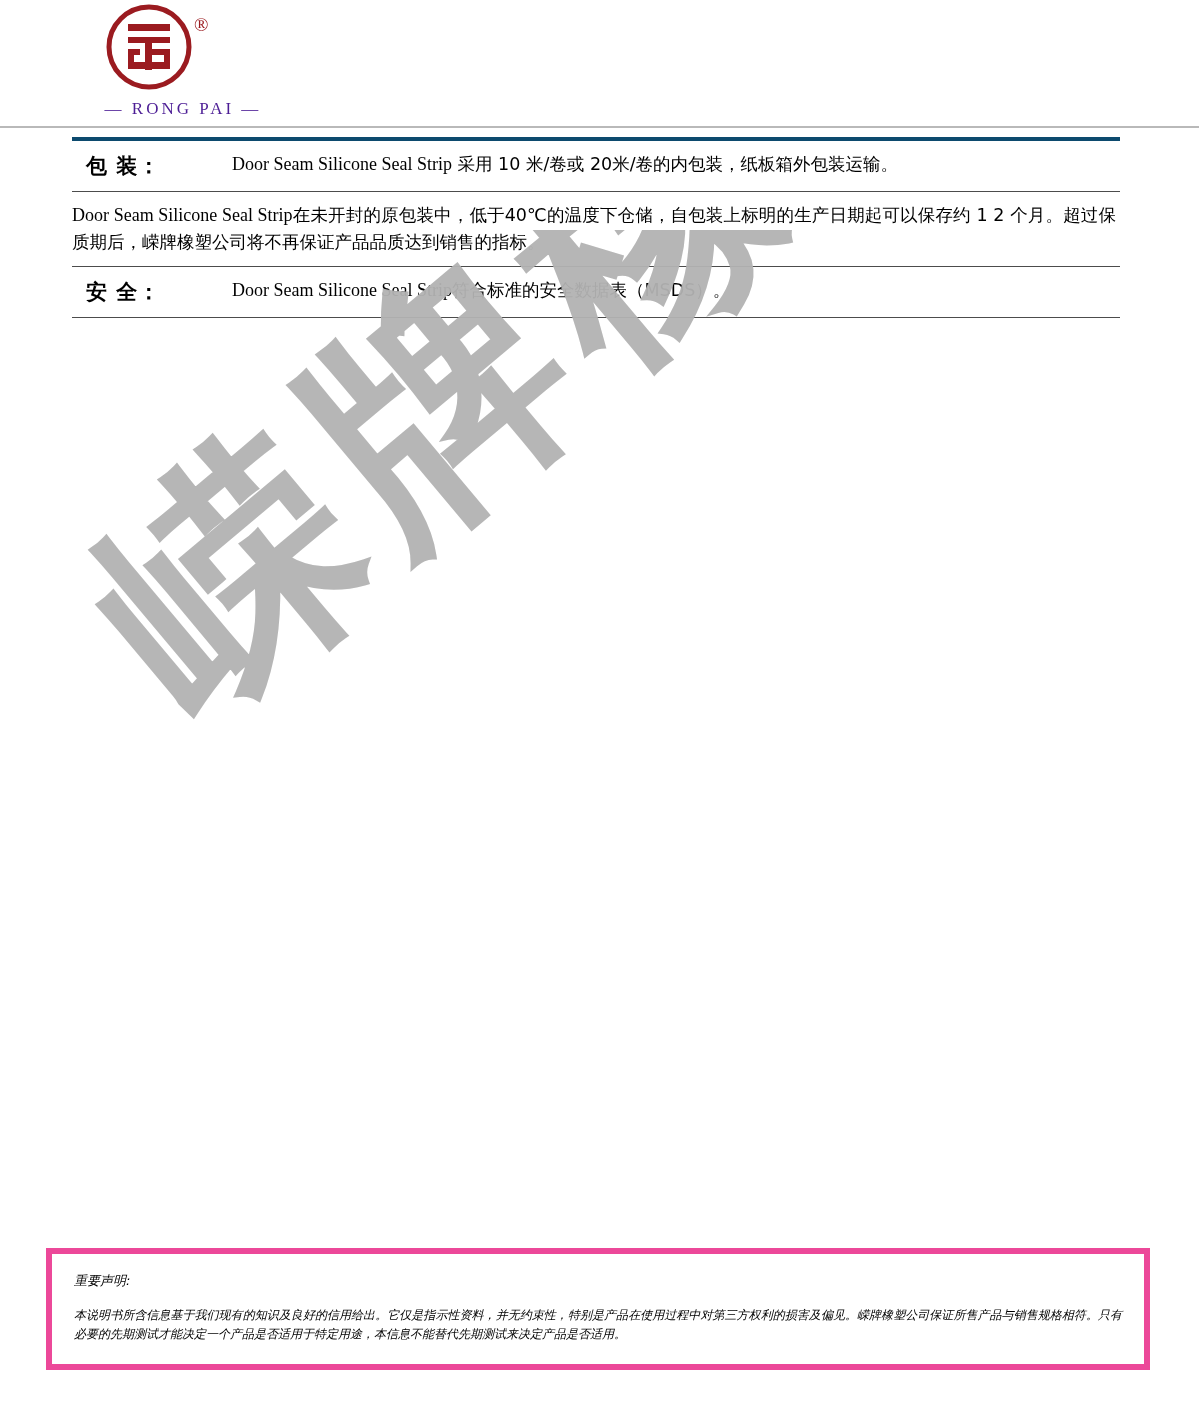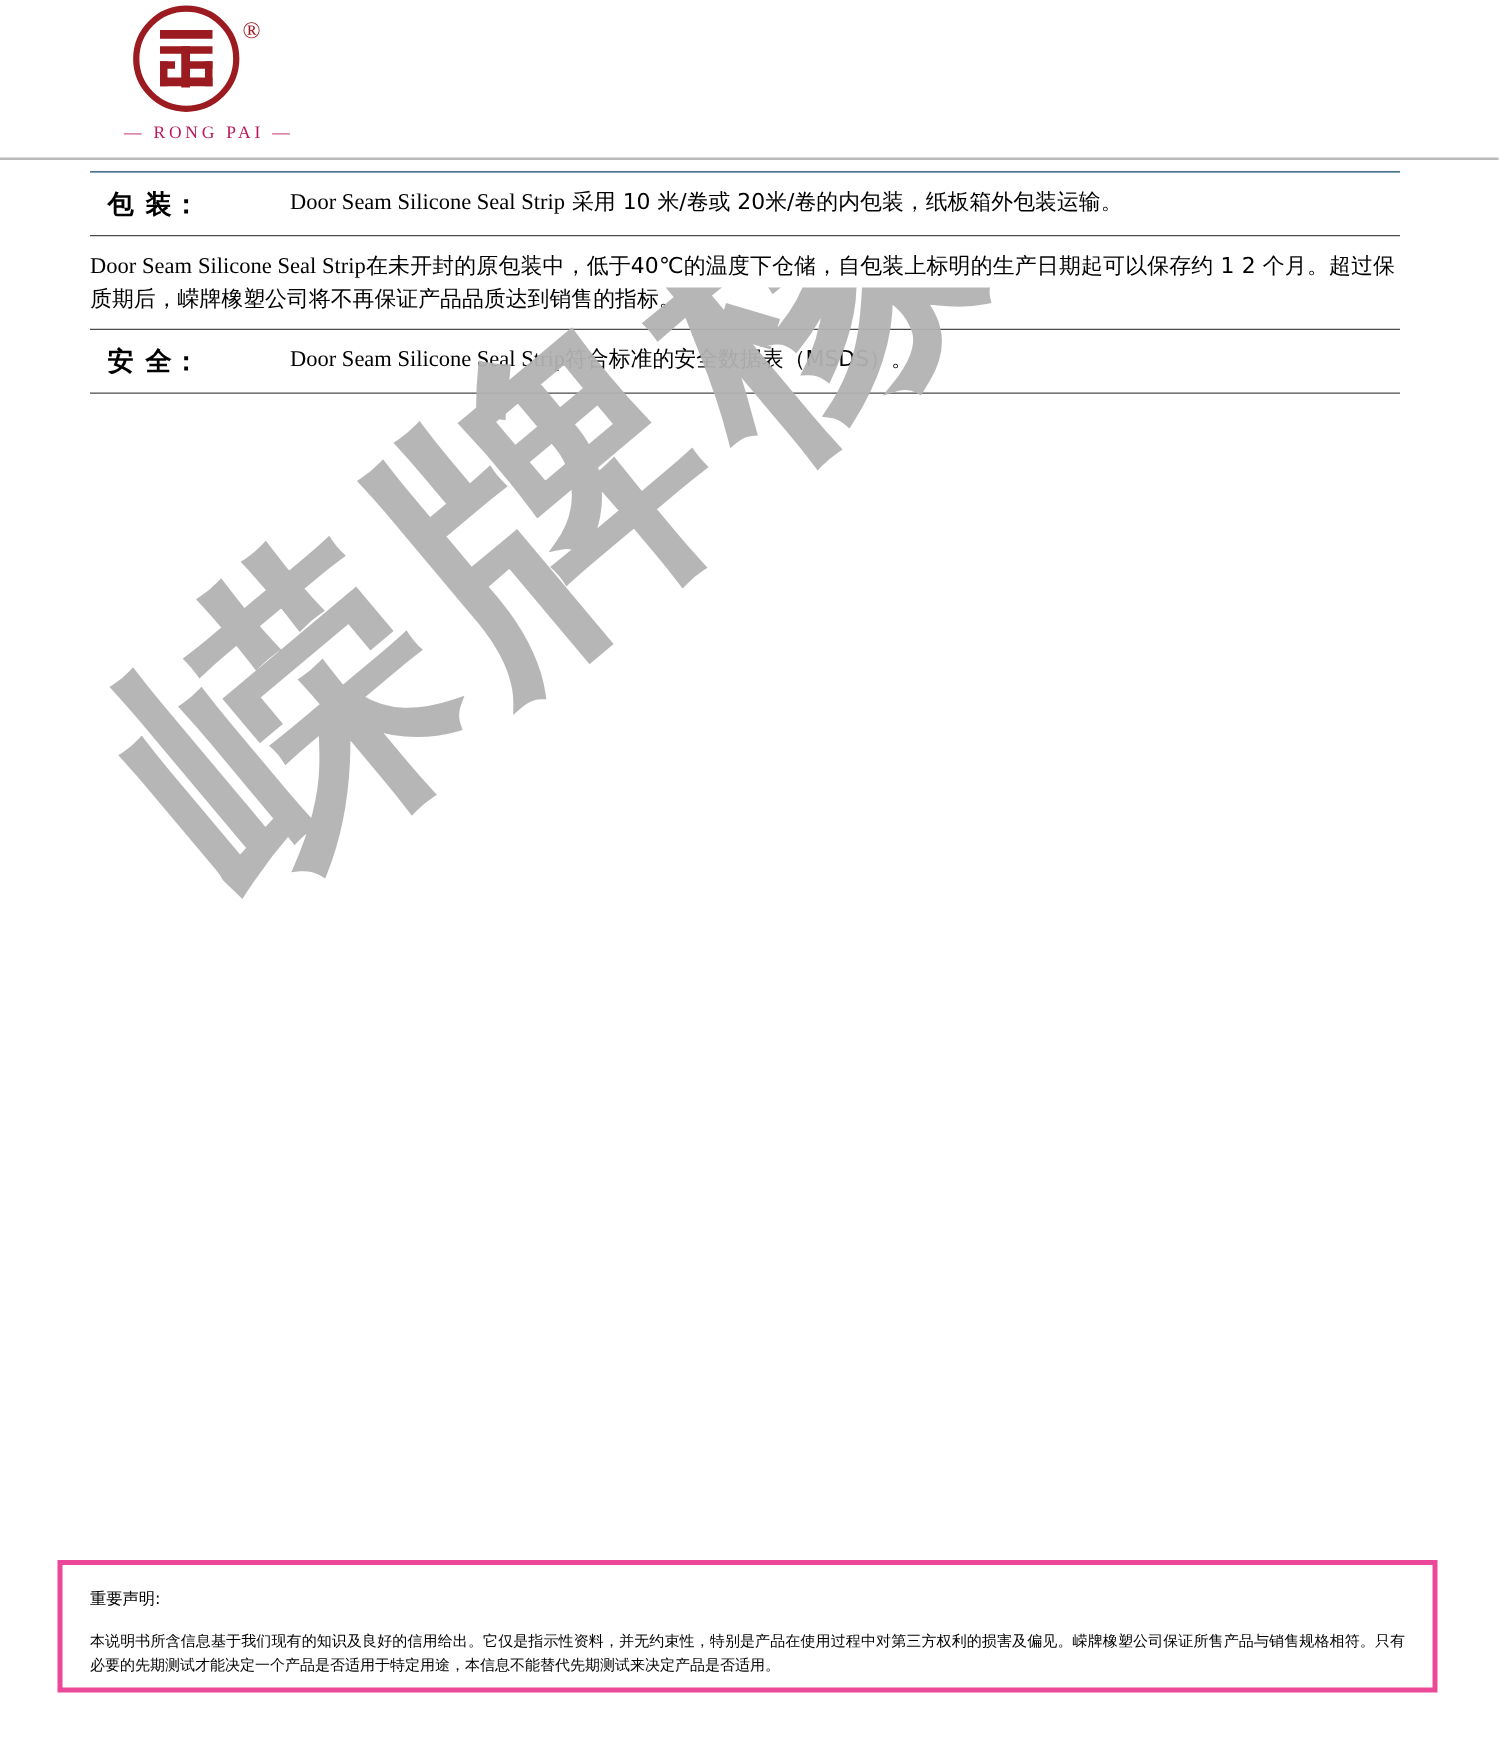--- a/index.html
+++ b/index.html
@@ -38,28 +38,28 @@
   .logo-reg {
     position: absolute;
     left: 116px;
     top: 10px;
     font-size: 19px;
     color: #9b1b20;
     font-family: "Liberation Serif", serif;
   }
   .logo-text {
     position: absolute;
-    left: 0px;
+    left: 16px;
     top: 95px;
     width: 178px;
     text-align: center;
     font-family: "Liberation Serif", serif;
-    font-size: 14px;
+    font-size: 17px;
     letter-spacing: 3px;
-    color: #be185d;
+    color: #4c1d95;
     white-space: nowrap;
   }
   .header-rule {
     position: absolute;
     left: 0;
     right: 0;
     top: 126px;
     height: 2px;
     background: #b9b9b9;
   }
@@ -71,21 +71,21 @@
     top: 137px;
     width: 1048px;
   }
   .row {
     display: flex;
     border-bottom: 1px solid #4c4c4c;
     padding: 10px 0 10px 0;
     align-items: flex-start;
   }
   .row.first {
-    border-top: 1px solid #0c4a6e;
+    border-top: 4px solid #0c4a6e;
   }
   .cell-label {
     width: 160px;
     flex: 0 0 160px;
     font-size: 21px;
     font-weight: bold;
     font-family: "DejaVu Sans", sans-serif;
     line-height: 1.45;
     padding-left: 14px;
     box-sizing: border-box;
@@ -129,24 +129,25 @@
     transform-origin: left top;
     opacity: 0.95;
   }
 
   
   .disclaimer {
     position: absolute;
     left: 46px;
     top: 1248px;
     width: 1104px;
-    height: 106px;
-    border: 4px solid #ec4899;
+    height: 122px;
+    border: 6px solid #ec4899;
     box-sizing: border-box;
     background: transparent;
+    font-style: italic;
   }
   .disclaimer-inner {
     padding: 18px 22px 0 22px;
   }
   .disclaimer-title {
     font-size: 13px;
     font-family: "DejaVu Sans", sans-serif;
     margin-bottom: 16px;
   }
   .disclaimer-text {

